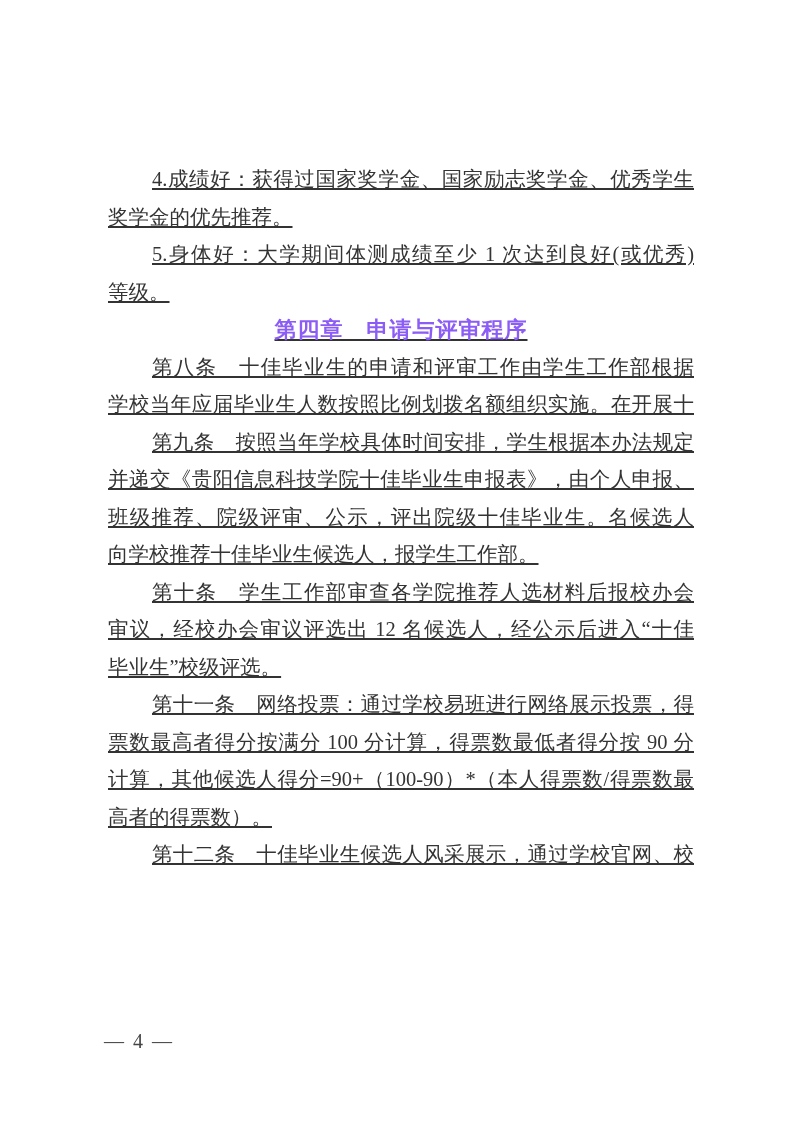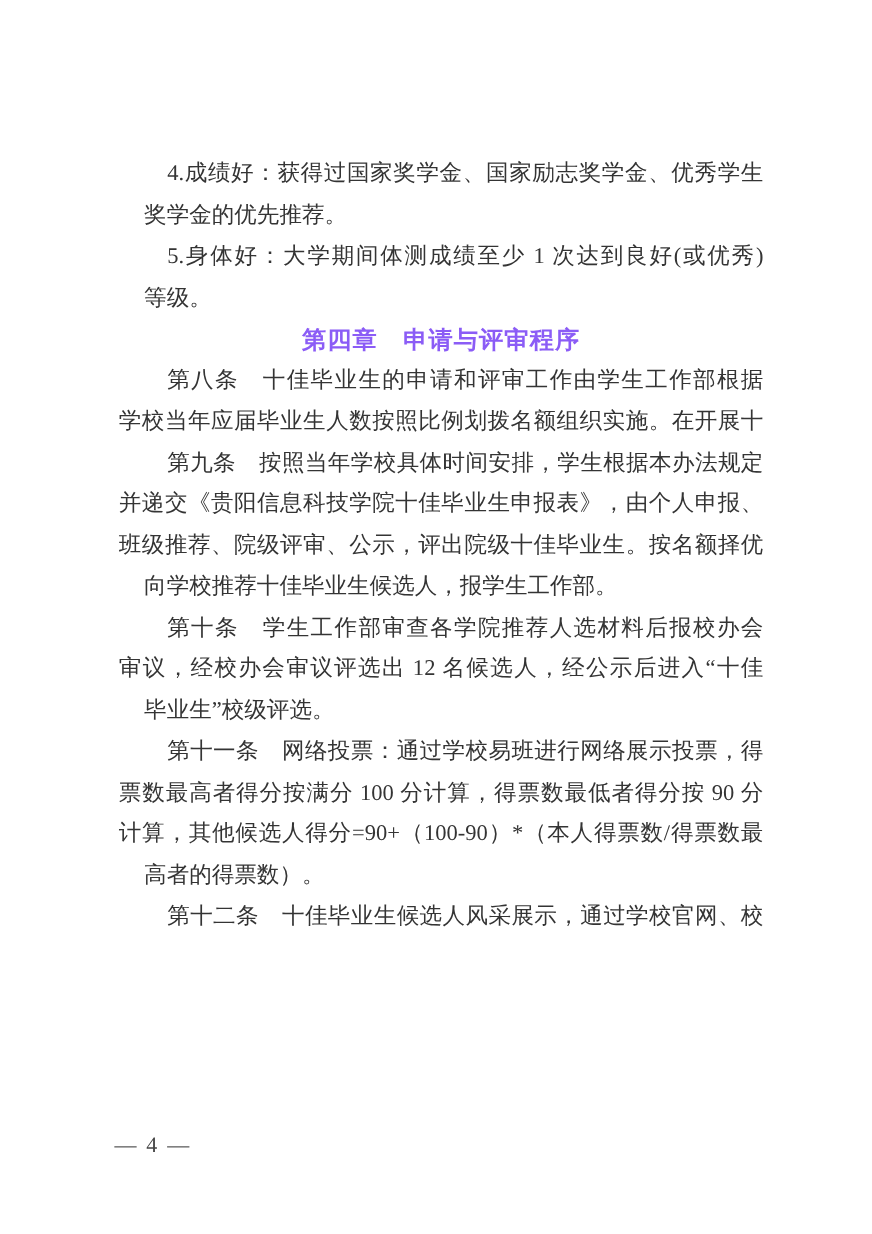--- a/index.html
+++ b/index.html
@@ -12,37 +12,37 @@
     width: 793px;
     height: 1122px;
     background: #ffffff;
     overflow: hidden;
     font-family: "Liberation Serif", "DejaVu Serif", serif;
     color: #333333;
   }
   .content {
     position: absolute;
     left: 108px;
-    top: 140px;
+    top: 161px;
     width: 586px;
+    text-decoration: underline;
   }
   .line {
     font-size: 20.5px;
     line-height: 37.5px;
     height: 37.5px;
     text-align: justify;
     text-align-last: justify;
     color: #343434;
     white-space: normal;
     overflow: hidden;
   }
   .line.last {
     text-align: left;
     text-align-last: left;
-    margin-left: 23px;
   }
   .line.indent {
     text-indent: 44px;
   }
   .line.heading {
     font-family: "Liberation Sans", "DejaVu Sans", sans-serif;
     font-weight: bold;
     font-size: 22px;
     color: #8b5cf6;
     text-align: center;
@@ -67,21 +67,21 @@
   <div class="content" id="doc-content">
       <div class="line indent">4.成绩好：获得过国家奖学金、国家励志奖学金、优秀学生</div>
       <div class="line last">奖学金的优先推荐。</div>
       <div class="line indent">5.身体好：大学期间体测成绩至少 1 次达到良好(或优秀)</div>
       <div class="line last">等级。</div>
       <div class="line heading">第四章　申请与评审程序</div>
       <div class="line indent">第八条　十佳毕业生的申请和评审工作由学生工作部根据</div>
       <div class="line">学校当年应届毕业生人数按照比例划拨名额组织实施。在开展十</div>
       <div class="line indent">第九条　按照当年学校具体时间安排，学生根据本办法规定</div>
       <div class="line">并递交《贵阳信息科技学院十佳毕业生申报表》，由个人申报、</div>
-      <div class="line">班级推荐、院级评审、公示，评出院级十佳毕业生。按名额择优</div>
+      <div class="line">班级推荐、院级评审、公示，评出院级十佳毕业生。名候选人</div>
       <div class="line last">向学校推荐十佳毕业生候选人，报学生工作部。</div>
       <div class="line indent">第十条　学生工作部审查各学院推荐人选材料后报校办会</div>
       <div class="line">审议，经校办会审议评选出 12 名候选人，经公示后进入“十佳</div>
       <div class="line last">毕业生”校级评选。</div>
       <div class="line indent">第十一条　网络投票：通过学校易班进行网络展示投票，得</div>
       <div class="line">票数最高者得分按满分 100 分计算，得票数最低者得分按 90 分</div>
       <div class="line">计算，其他候选人得分=90+（100-90）*（本人得票数/得票数最</div>
       <div class="line last">高者的得票数）。</div>
       <div class="line indent">第十二条　十佳毕业生候选人风采展示，通过学校官网、校</div>
     </div>

